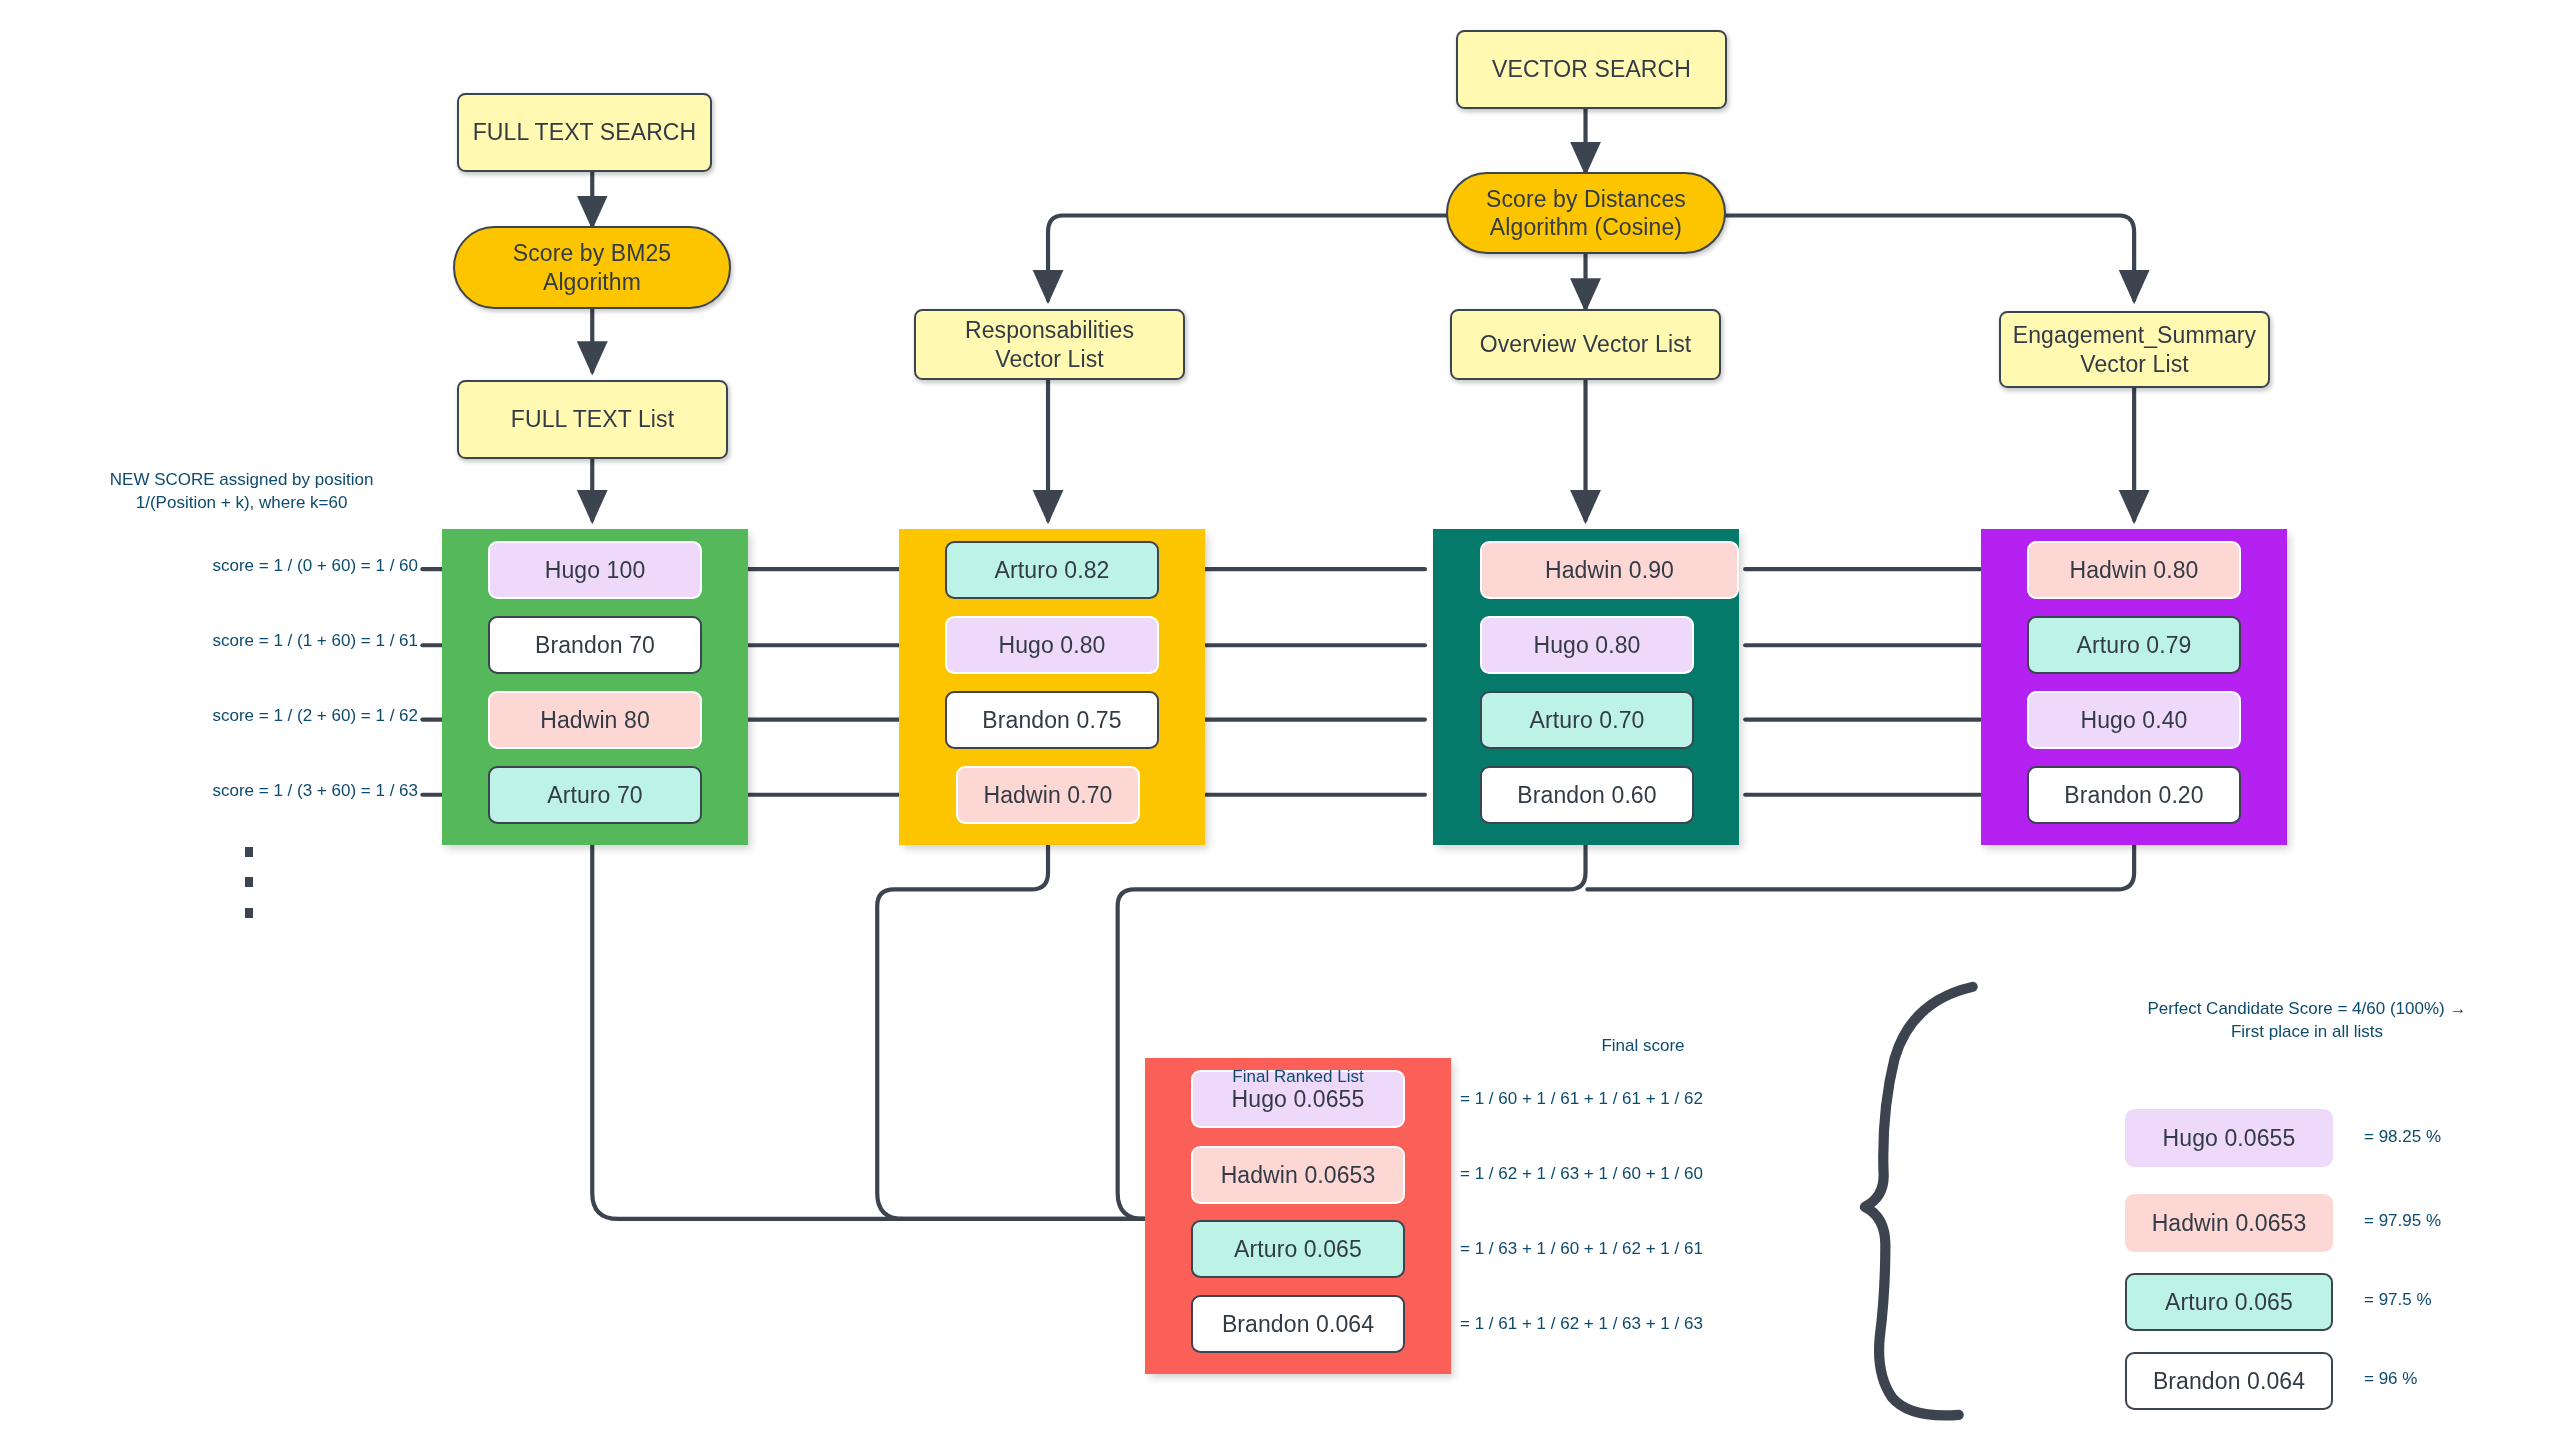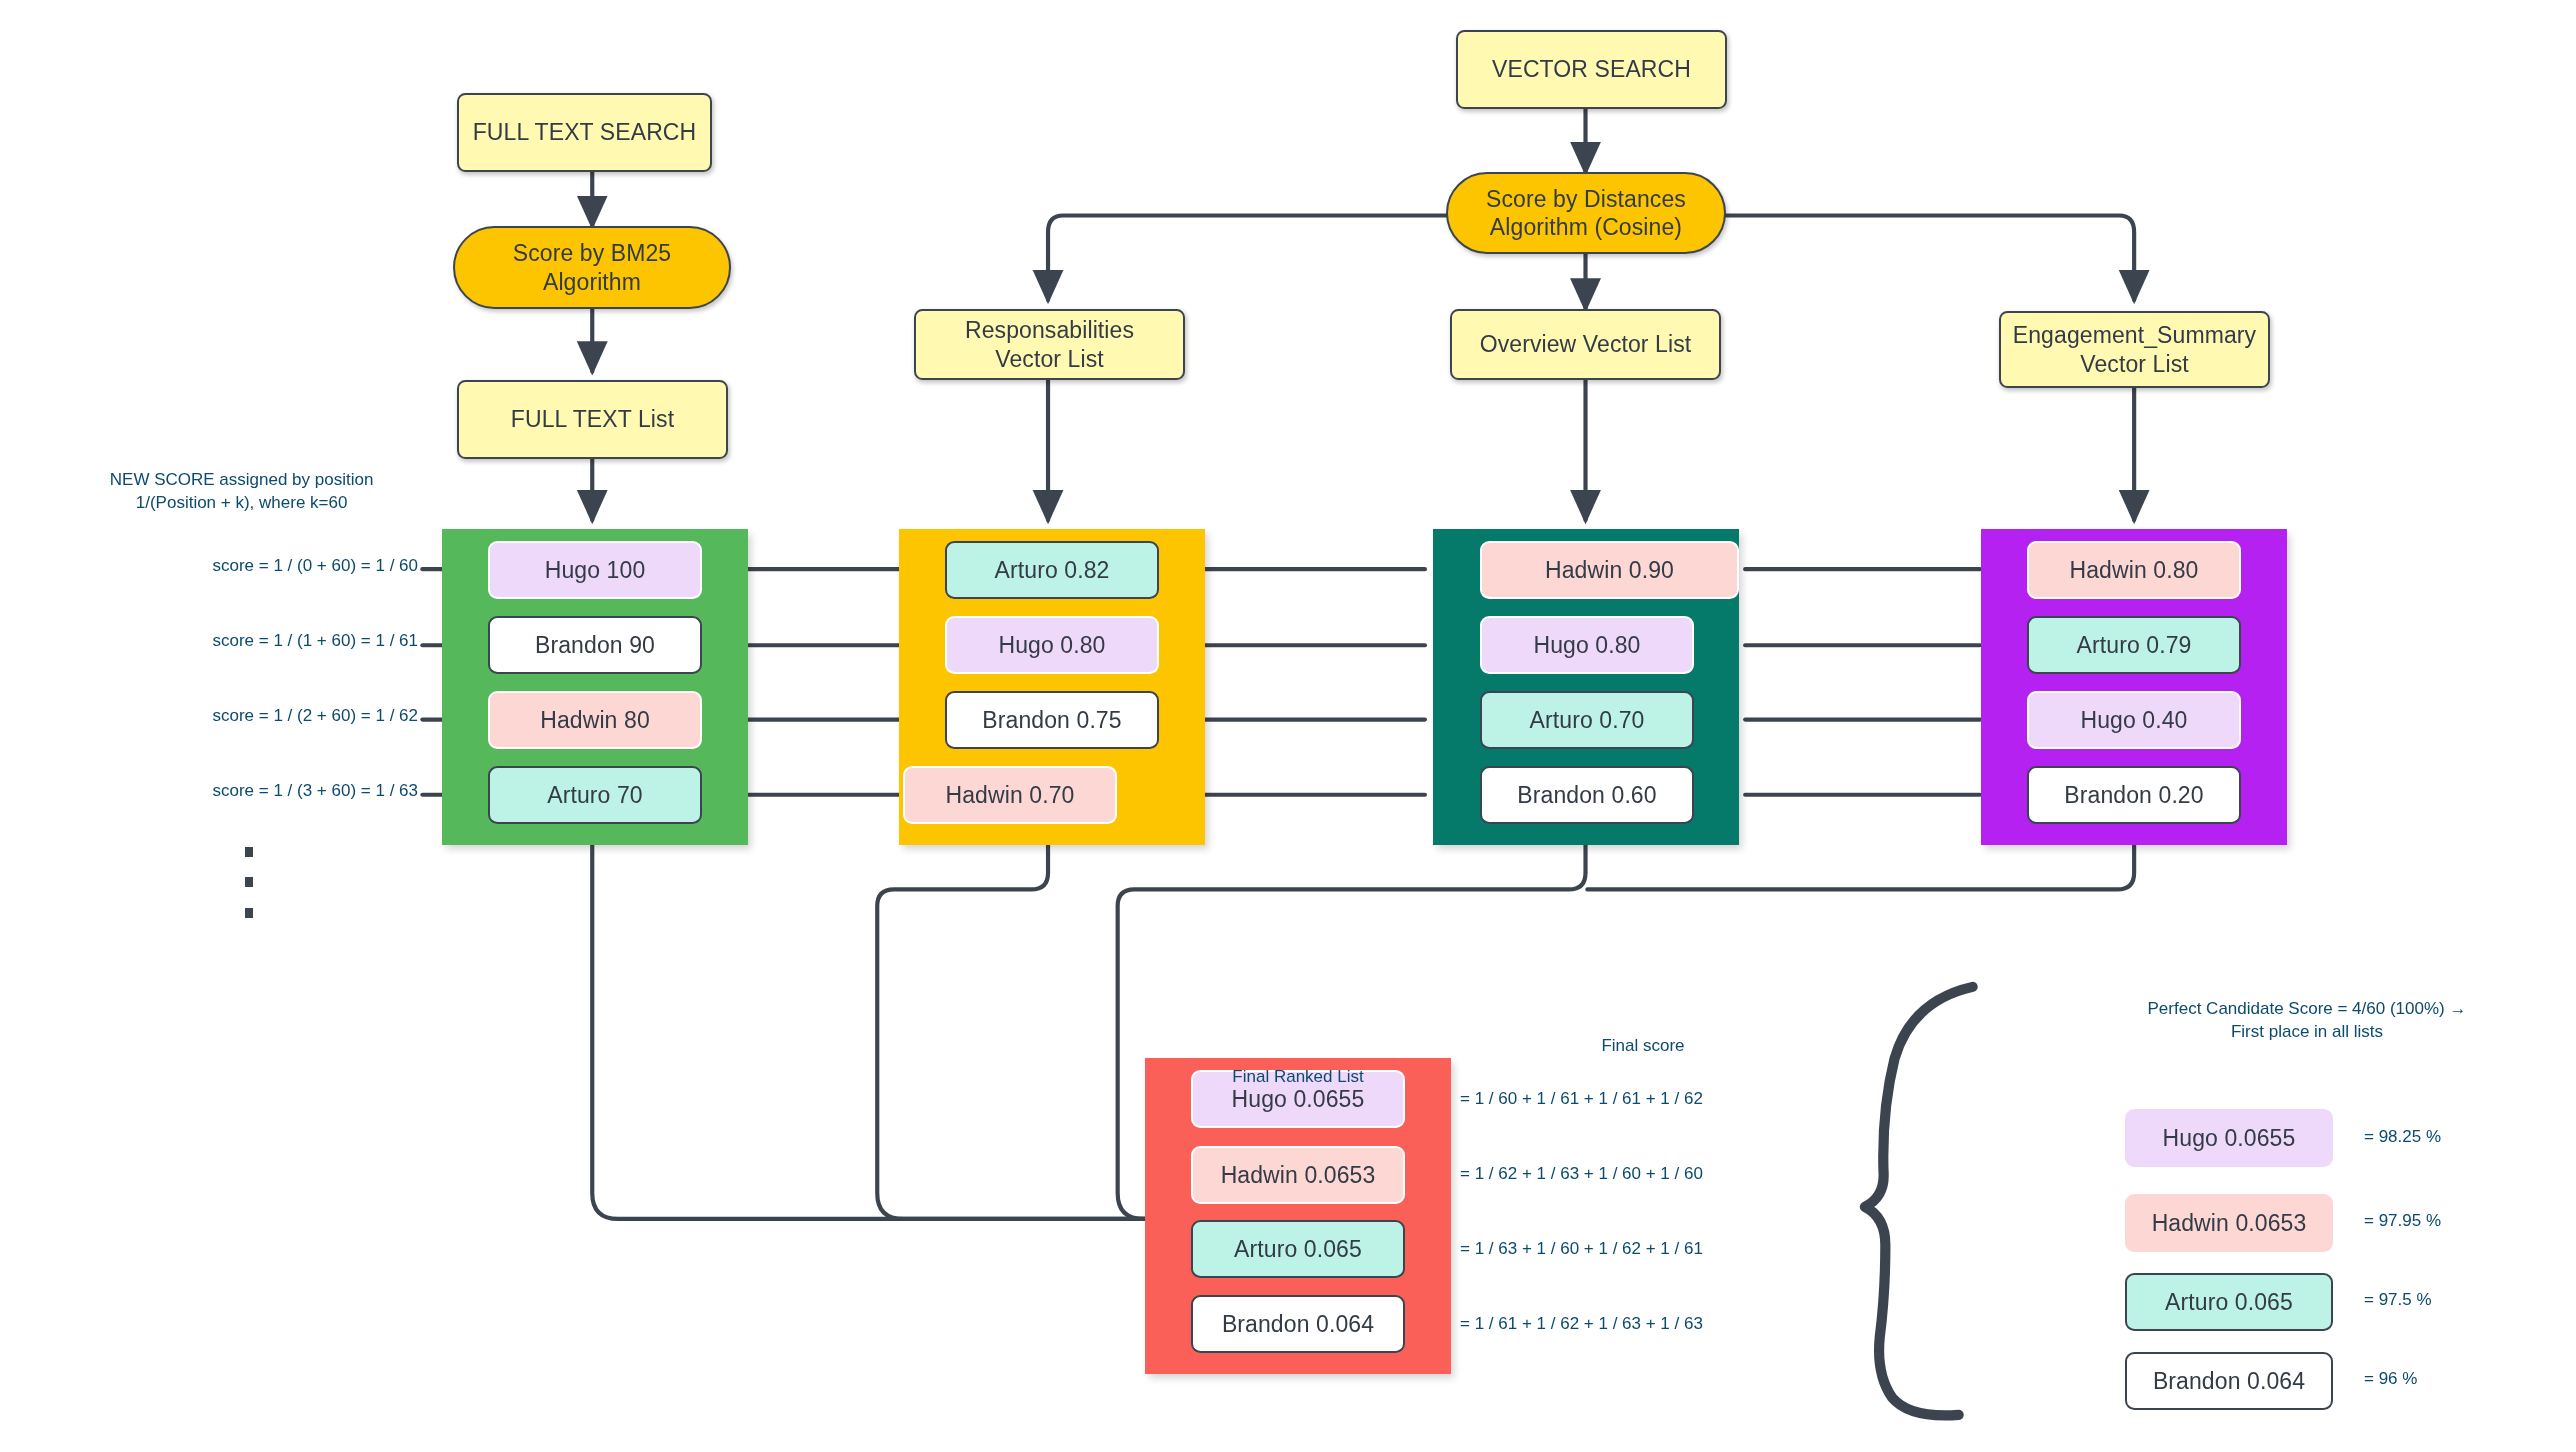--- a/index.html
+++ b/index.html
@@ -155,40 +155,40 @@
 
   <div class="dot" style="left:245px;top:847px;"></div>
   <div class="dot" style="left:245px;top:877px;"></div>
   <div class="dot" style="left:245px;top:908px;"></div>
 
   <div class="panel" style="left:442px;top:529px;width:306px;height:316px;background:#55b85a;"></div>
   <div class="chip hugo" style="left:488px;top:541px;width:214px;height:58px;">
     <span>Hugo 100</span>
   </div>
   <div class="chip brandon" style="left:488px;top:616px;width:214px;height:58px;">
-    <span>Brandon 90</span>
+    <span>Brandon 70</span>
   </div>
   <div class="chip hadwin" style="left:488px;top:691px;width:214px;height:58px;">
     <span>Hadwin 80</span>
   </div>
   <div class="chip arturo" style="left:488px;top:766px;width:214px;height:58px;">
     <span>Arturo 70</span>
   </div>
 
   <div class="panel" style="left:899px;top:529px;width:306px;height:316px;background:#fdc500;"></div>
   <div class="chip arturo" style="left:945px;top:541px;width:214px;height:58px;">
     <span>Arturo 0.82</span>
   </div>
   <div class="chip hugo" style="left:945px;top:616px;width:214px;height:58px;">
     <span>Hugo 0.80</span>
   </div>
   <div class="chip brandon" style="left:945px;top:691px;width:214px;height:58px;">
     <span>Brandon 0.75</span>
   </div>
-  <div class="chip hadwin" style="left:903px;top:766px;width:214px;height:58px;">
+  <div class="chip hadwin" style="left:956px;top:766px;width:184px;height:58px;">
     <span>Hadwin 0.70</span>
   </div>
 
   <div class="panel" style="left:1433px;top:529px;width:306px;height:316px;background:#057a6b;"></div>
   <div class="chip hadwin" style="left:1480px;top:541px;width:259px;height:58px;">
     <span>Hadwin 0.90</span>
   </div>
   <div class="chip hugo" style="left:1480px;top:616px;width:214px;height:58px;">
     <span>Hugo 0.80</span>
   </div>

